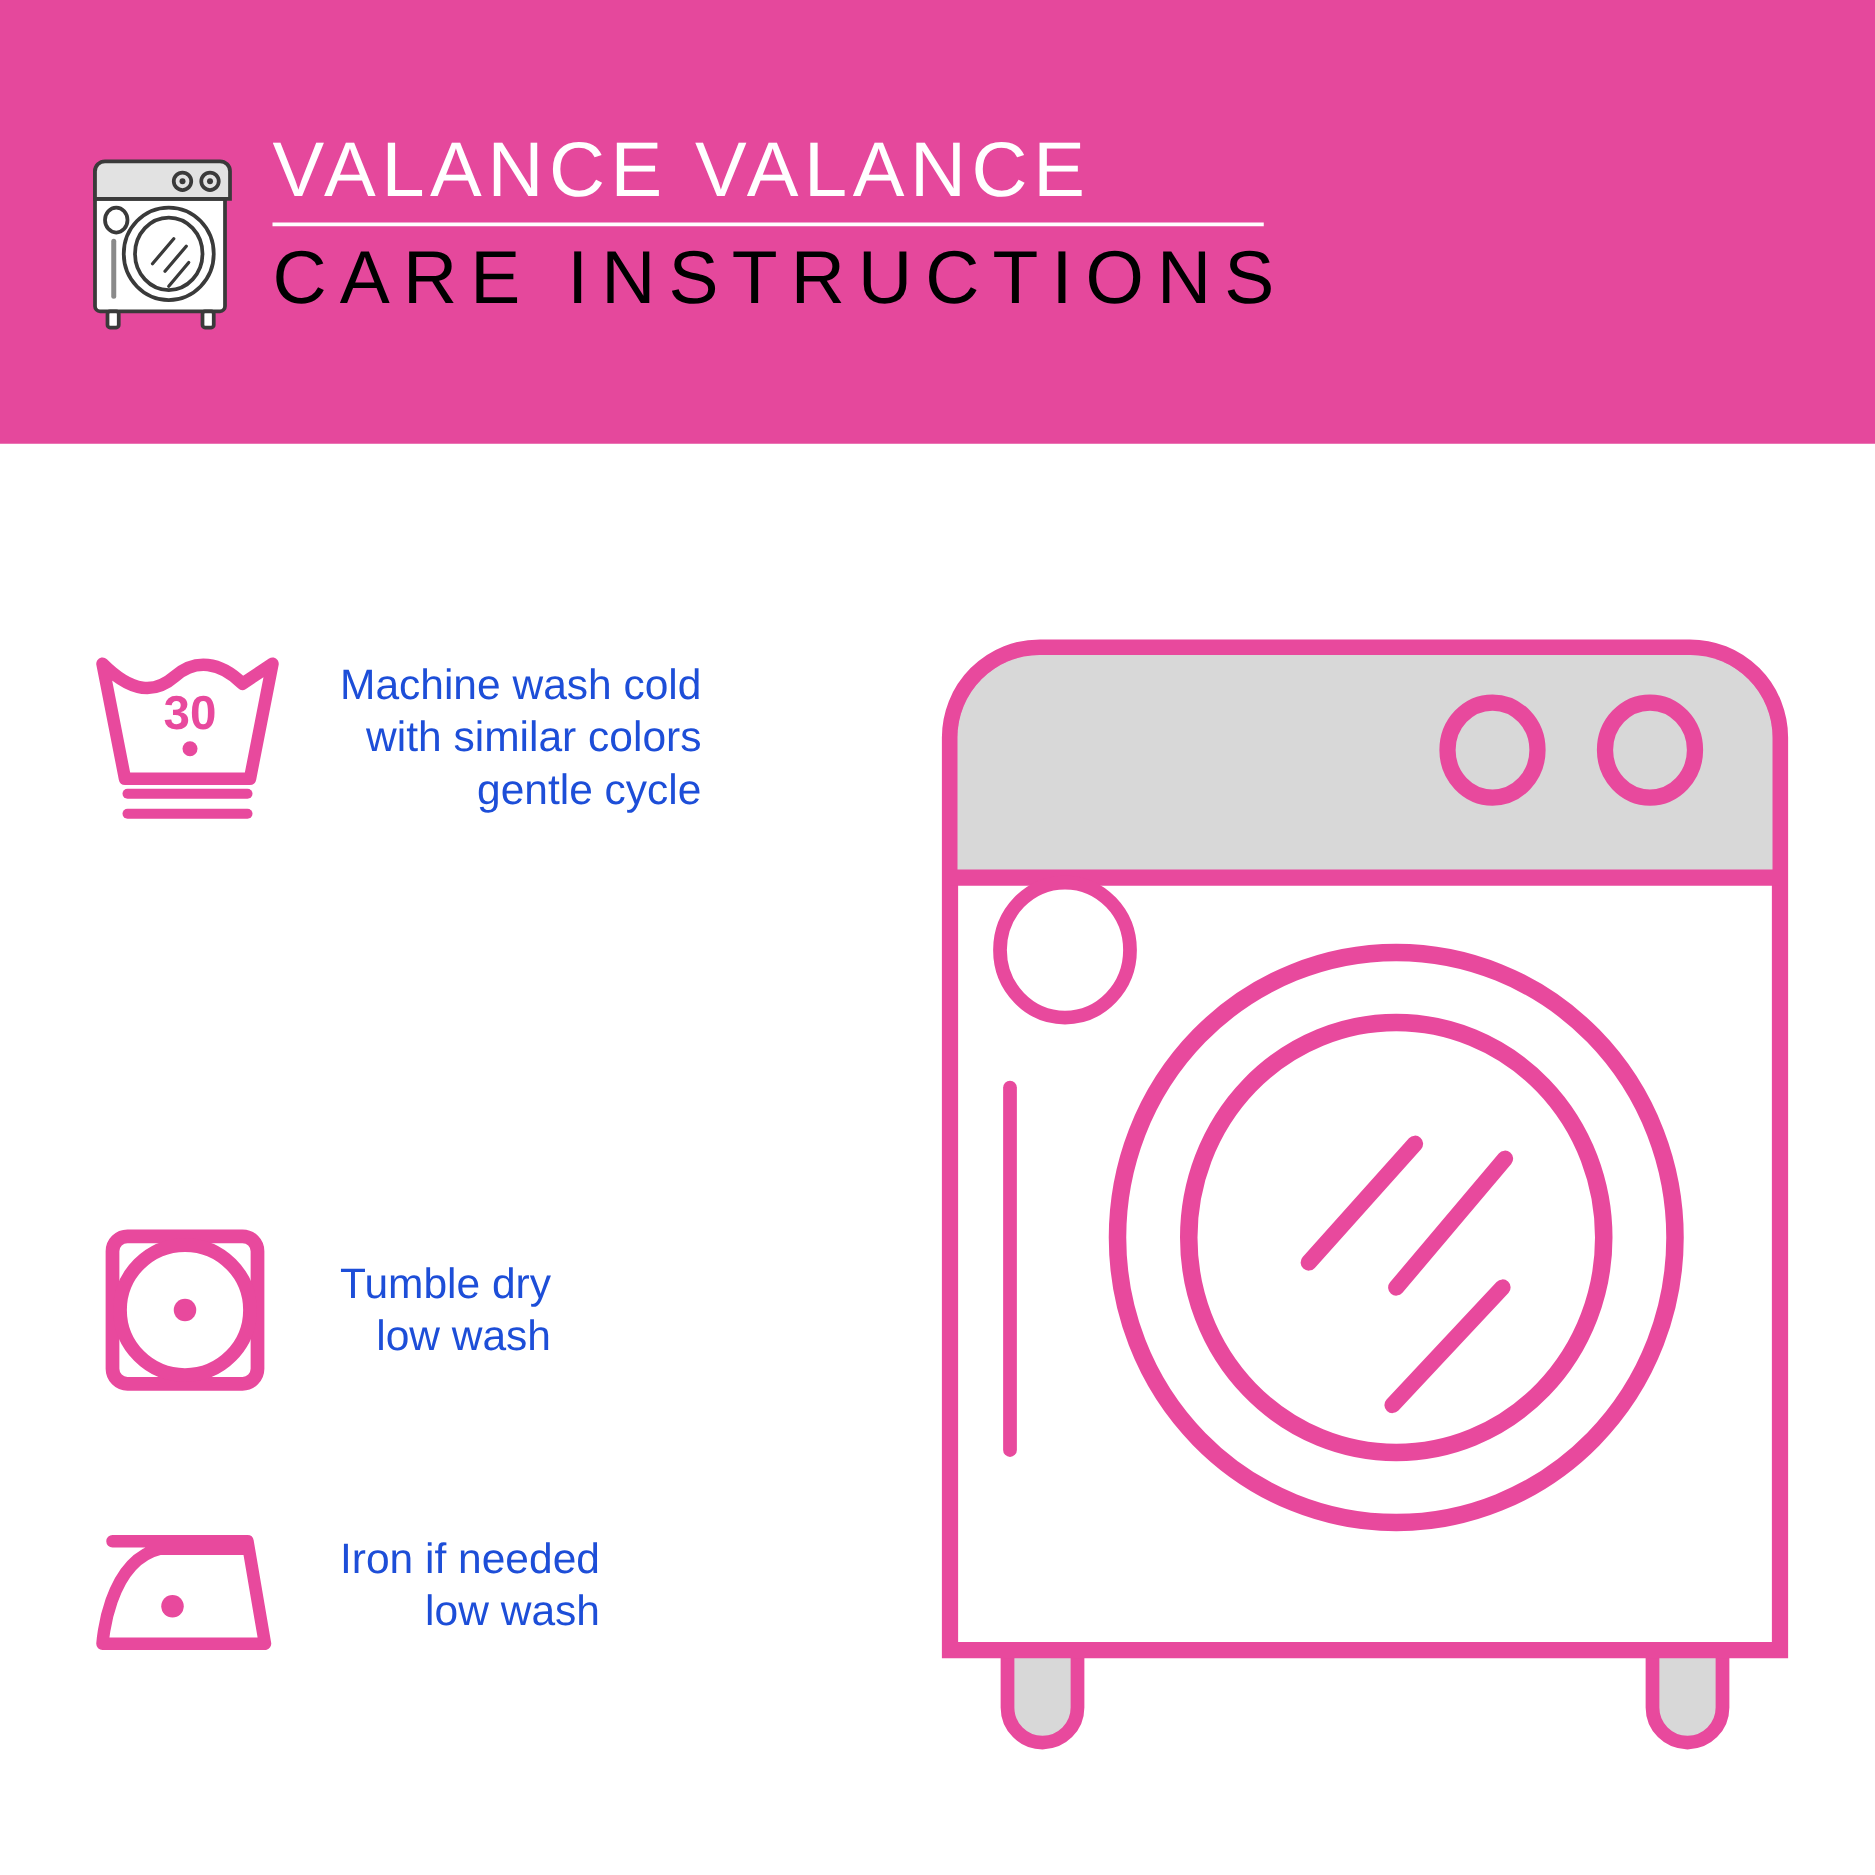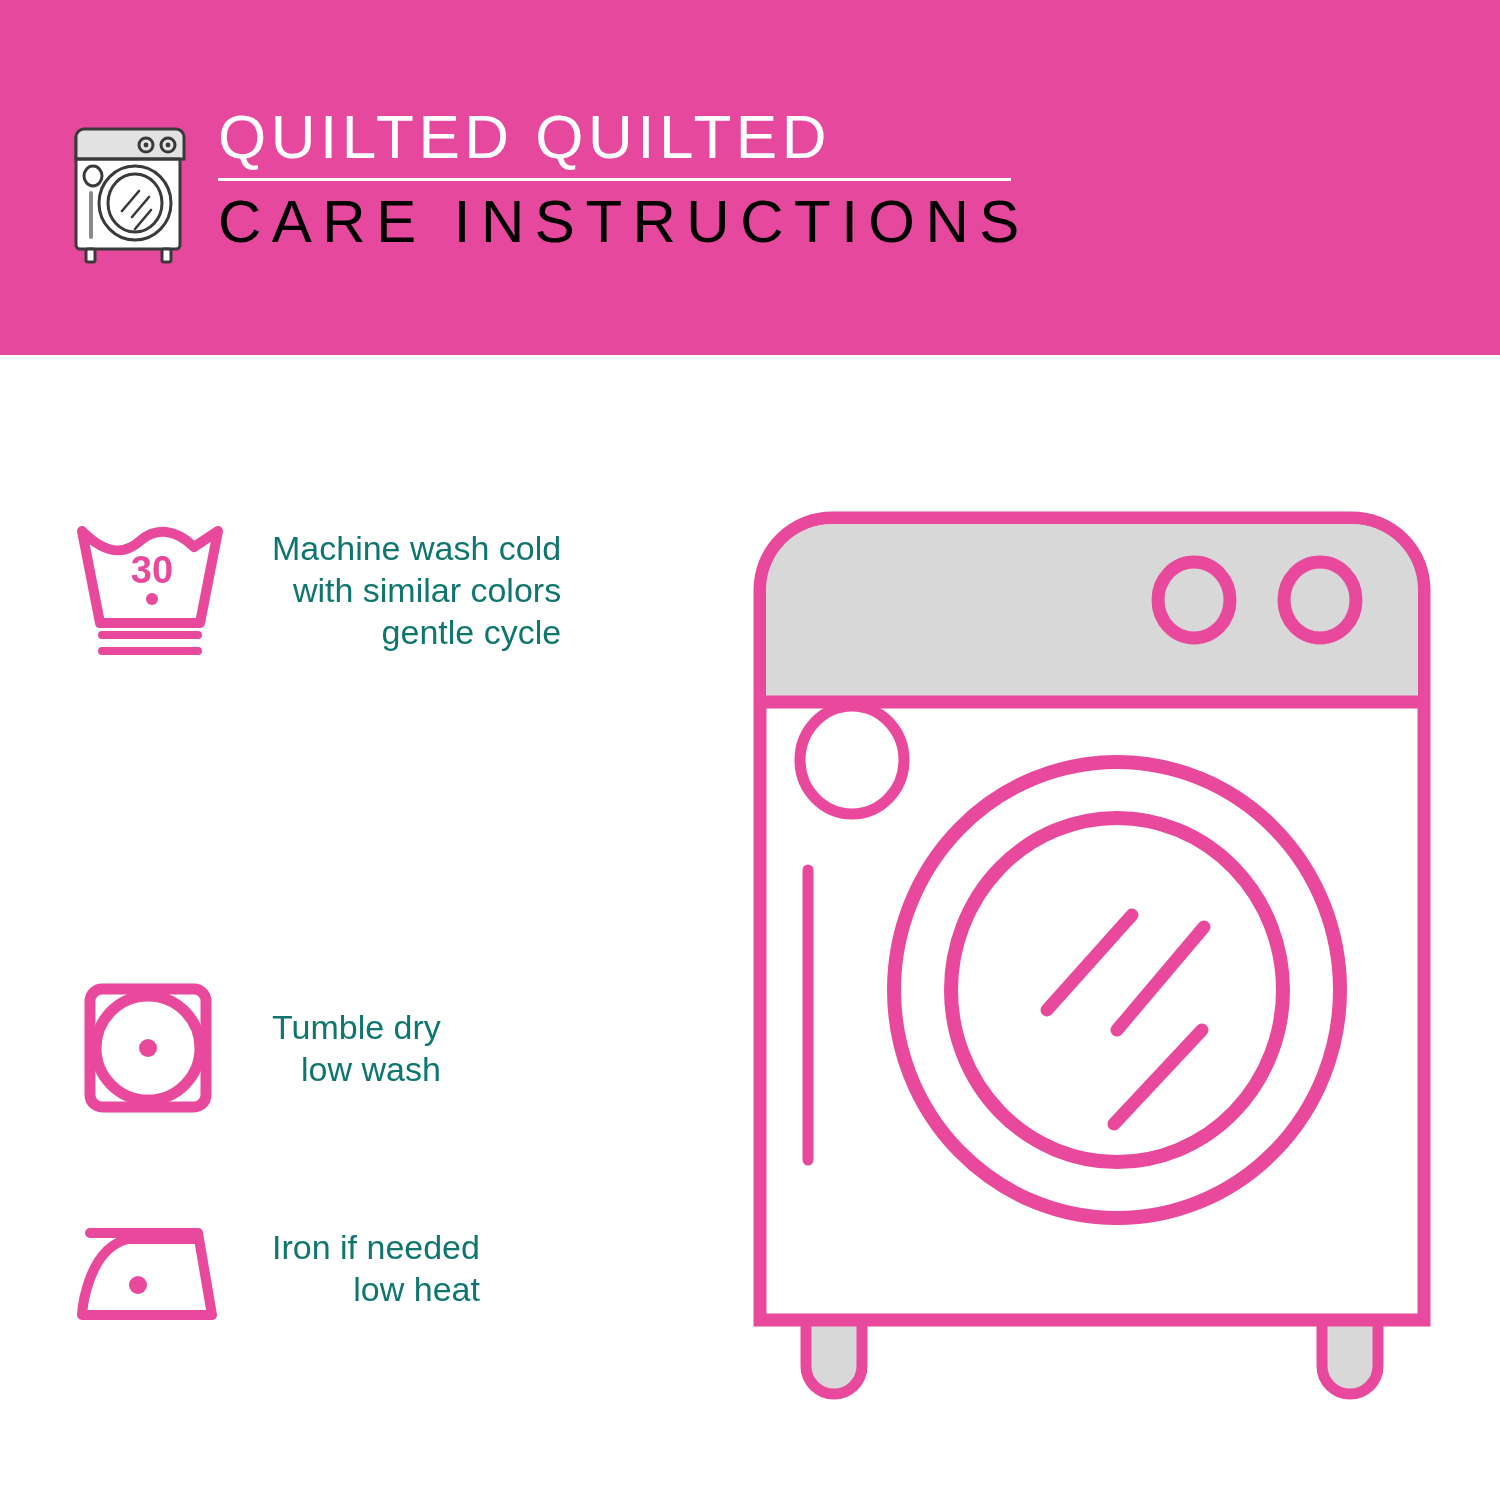--- a/index.html
+++ b/index.html
@@ -83,21 +83,21 @@
     display: flex;
     align-items: center;
   }
   .care-symbol {
     width: 156px;
     height: 150px;
     flex: 0 0 156px;
   }
   .care-label {
     margin-left: 44px;
-    color: #0f766e;
+    color: #1d4ed8;
     font-size: 34px;
     line-height: 42px;
     font-weight: 400;
     font-family: "Liberation Sans", sans-serif;
     white-space: pre-line;
   }
   #care-row-0 { top: 160px; }
   #care-row-1 { top: 378px; }
   #care-row-2 { top: 618px; }
   #care-row-3 { top: 838px; }
@@ -139,21 +139,21 @@
 
       <line x1="60" y1="104" x2="77" y2="84" stroke="#3a3a3a" stroke-width="2.6" stroke-linecap="round"></line>
       <line x1="70" y1="110" x2="87" y2="90" stroke="#3a3a3a" stroke-width="2.6" stroke-linecap="round"></line>
       <line x1="73" y1="122" x2="89" y2="103" stroke="#3a3a3a" stroke-width="2.6" stroke-linecap="round"></line>
 
       <rect x="24" y="142" width="9" height="13" rx="2" fill="#ffffff" stroke="#3a3a3a" stroke-width="3"></rect>
       <rect x="100" y="142" width="9" height="13" rx="2" fill="#ffffff" stroke="#3a3a3a" stroke-width="3"></rect>
     </svg>
 
     <div id="header-text-block">
-      <div id="header-title">QUILTED QUILTED</div>
+      <div id="header-title">VALANCE VALANCE</div>
       <div id="header-divider"></div>
       <div id="header-subtitle">CARE INSTRUCTIONS</div>
     </div>
   </div>
 
   <div id="care-list">
 
     <div class="care-row" id="care-row-0">
       <svg class="care-symbol" viewBox="0 0 156 150">
 
@@ -182,21 +182,21 @@
       <div class="care-label">Tumble dry
 low wash</div>
     </div>
 
     <div class="care-row" id="care-row-3">
       <svg class="care-symbol" viewBox="0 0 156 150">
         <path d="M18 40 H126 L140 122 H10 C10 122, 14 56, 56 46 L 126 46" fill="none" stroke="#e8499d" stroke-width="10" stroke-linejoin="round" stroke-linecap="round"></path>
         <circle cx="66" cy="92" r="9" fill="#e8499d"></circle>
       </svg>
       <div class="care-label">Iron if needed
-low heat</div>
+low wash</div>
     </div>
   </div>
 
   <svg id="washer-illustration" viewBox="0 0 700 910">
 
     <path d="M64 812 h56 v54 a28 28 0 0 1 -56 0 z" fill="#d8d8d8" stroke="#e8499d" stroke-width="11"></path>
     <path d="M580 812 h56 v54 a28 28 0 0 1 -56 0 z" fill="#d8d8d8" stroke="#e8499d" stroke-width="11"></path>
 
     <path d="M18 90 a72 72 0 0 1 72 -72 h520 a72 72 0 0 1 72 72 v730 h-664 z" fill="#ffffff" stroke="#e8499d" stroke-width="13"></path>
 

